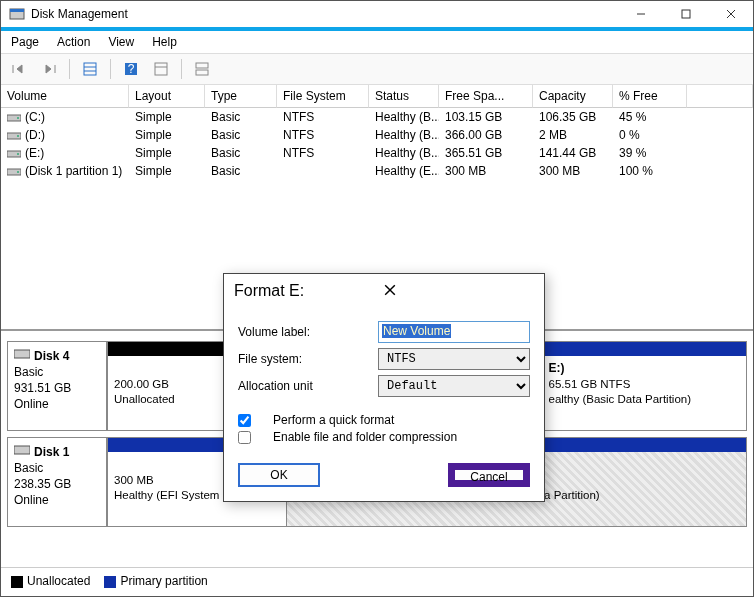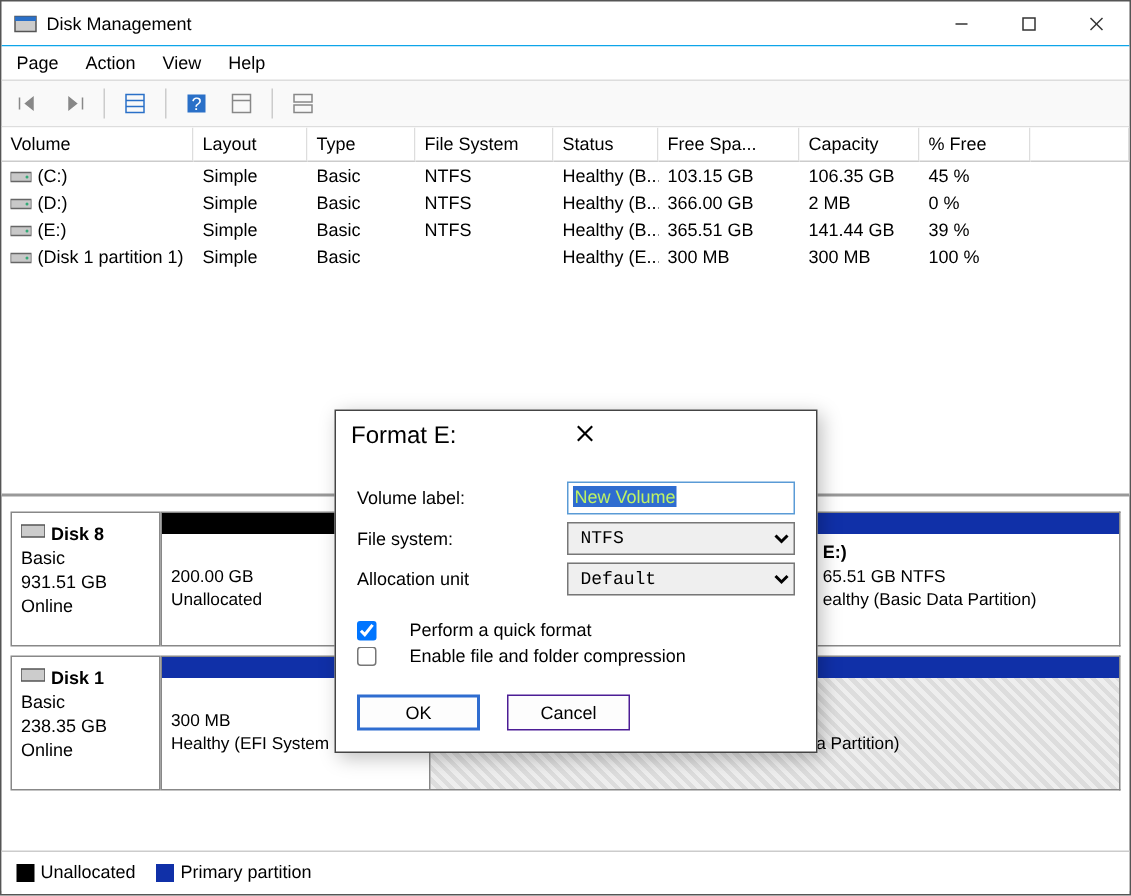--- a/index.html
+++ b/index.html
@@ -1,17 +1,17 @@
 <!DOCTYPE html>
 <html><head>
 <meta charset="utf-8">
 <style>
 * { box-sizing: border-box; margin: 0; padding: 0; font-family: "Segoe UI", Tahoma, sans-serif; font-size: 12px; }
 body { background: #fff; width: 754px; height: 597px; overflow: hidden; border: 1px solid #555; }
-.titlebar { display: flex; align-items: center; height: 30px; padding: 0 0 0 8px; border-bottom: 1px solid #0ea5e9; }
+.titlebar { display: flex; align-items: center; height: 30px; padding: 0 0 0 8px; border-bottom: 4px solid #0ea5e9; }
 .titlebar .icon { width: 16px; height: 16px; margin-right: 6px; }
 .titlebar .title { flex: 1; font-size: 12px; }
 .titlebar .winbtns { display: flex; }
 .titlebar .winbtns div { width: 45px; height: 30px; display: flex; align-items: center; justify-content: center; }
 .titlebar .winbtns div svg { width: 10px; height: 10px; }
 .menubar { display: flex; gap: 18px; padding: 4px 10px; background:#fff; }
 .menubar span { }
 .toolbar { display: flex; align-items: center; gap: 6px; padding: 4px 6px; border-bottom: 1px solid #ddd; border-top: 1px solid #ddd; background:#f9f9f9; }
 .toolbar .sep { width: 1px; height: 20px; background: #ccc; margin: 0 2px; }
 .toolbar .tbtn { width: 24px; height: 22px; display:flex; align-items:center; justify-content:center; border:1px solid transparent;}
@@ -35,24 +35,24 @@
 .swatch{width:12px;height:12px;display:inline-block; margin-right:4px; vertical-align:middle;}
 
 .dialog { position:absolute; top:188px; left:222px; width:322px; background:#fff; border:1px solid #444; box-shadow: 3px 3px 12px rgba(0,0,0,.25);}
 .dialog .dtitle{display:flex; align-items:center; padding:8px 10px 14px 10px;}
 .dialog .dtitle span{flex:1; font-size:16px;}
 .dialog .dbody{padding:2px 14px 8px 14px; font-family: "Courier New", monospace; font-size:12px;}
 .drow{display:flex; align-items:center; margin:5px 0;}
 .drow label{width:140px;}
 .drow input[type=text], .drow select{flex:1; height:22px; border:1px solid #777; padding:0 4px; font-family: "Courier New", monospace; font-size:12px;}
 .selected-input{border:1px solid #5a9bd6 !important;}
-.selected-text{background:#2f6dd0; color:#bef264; padding:0 1px;}
+.selected-text{background:#2f6dd0; color:#fef9c3; padding:0 1px;}
 .chk{display:flex; align-items:center; gap:22px; margin:3px 0;}
-.dbtns{display:flex; justify-content:flex-start; gap:18px; padding:8px 14px 14px;}
-.dbtns button{min-width:82px; height:24px; border:1px solid #4c1d95; background:#fdfdfd;}
+.dbtns{display:flex; justify-content:space-between; gap:18px; padding:8px 14px 14px;}
+.dbtns button{min-width:82px; height:24px; border:7px solid #4c1d95; background:#fdfdfd;}
 .dbtns button.primary{border:2px solid #2f6dd0;}
 .window-rel{position:relative; height: calc(597px - 30px - 26px - 32px);}
 .disk-graph-area{border-top:1px solid #999; padding-top:4px;}
 </style>
 </head>
 <body>
 
 <div class="titlebar">
   <span class="icon">
     <svg viewBox="0 0 16 16">
@@ -216,21 +216,21 @@
 </div>
 
 <div class="disk-graph-area">
   <div id="diskrows">
         <div class="disk-row">
           <div class="disk-label">
             <div style="display:flex;align-items:center;gap:4px">
               <span><svg width="16" height="12" viewBox="0 0 16 12">
                   <rect x="0" y="2" width="16" height="8" fill="#ccc" stroke="#555"></rect>
                 </svg></span>
-              <span class="dname">Disk 8</span>
+              <span class="dname">Disk 4</span>
             </div>
             <div>Basic</div>
             <div>931.51 GB</div>
             <div>Online</div>
           </div>
           <div class="disk-parts">
             <div class="part" style="width: 28%;">
               <div class="stripe" style="background:#000000"></div>
               <div class="body"><b></b><br>200.00 GB<br>Unallocated</div>
             </div>

